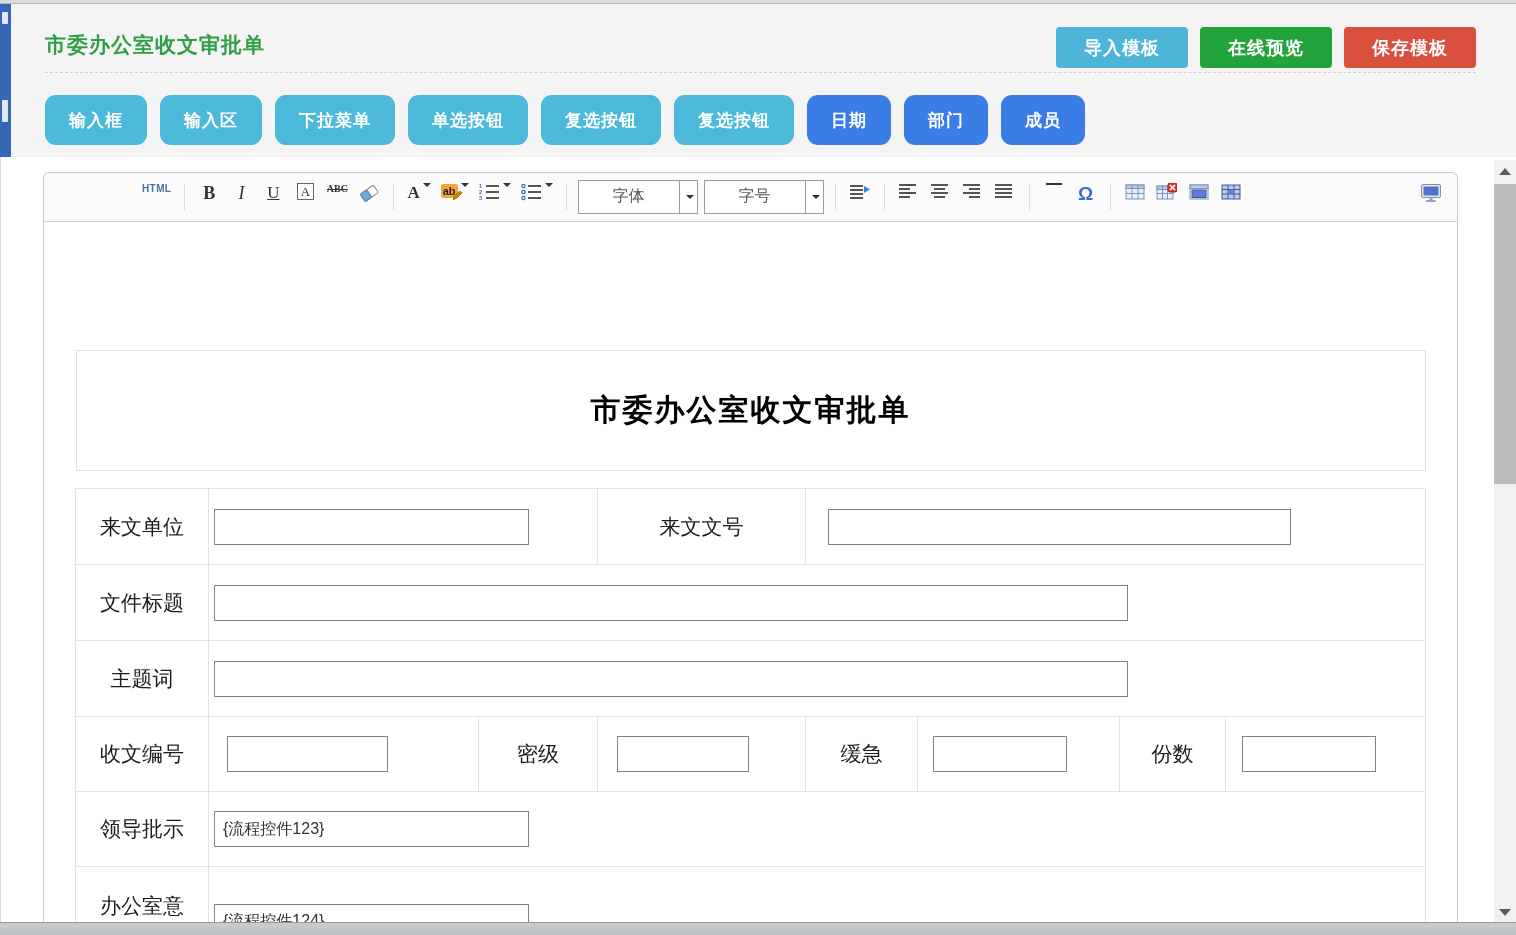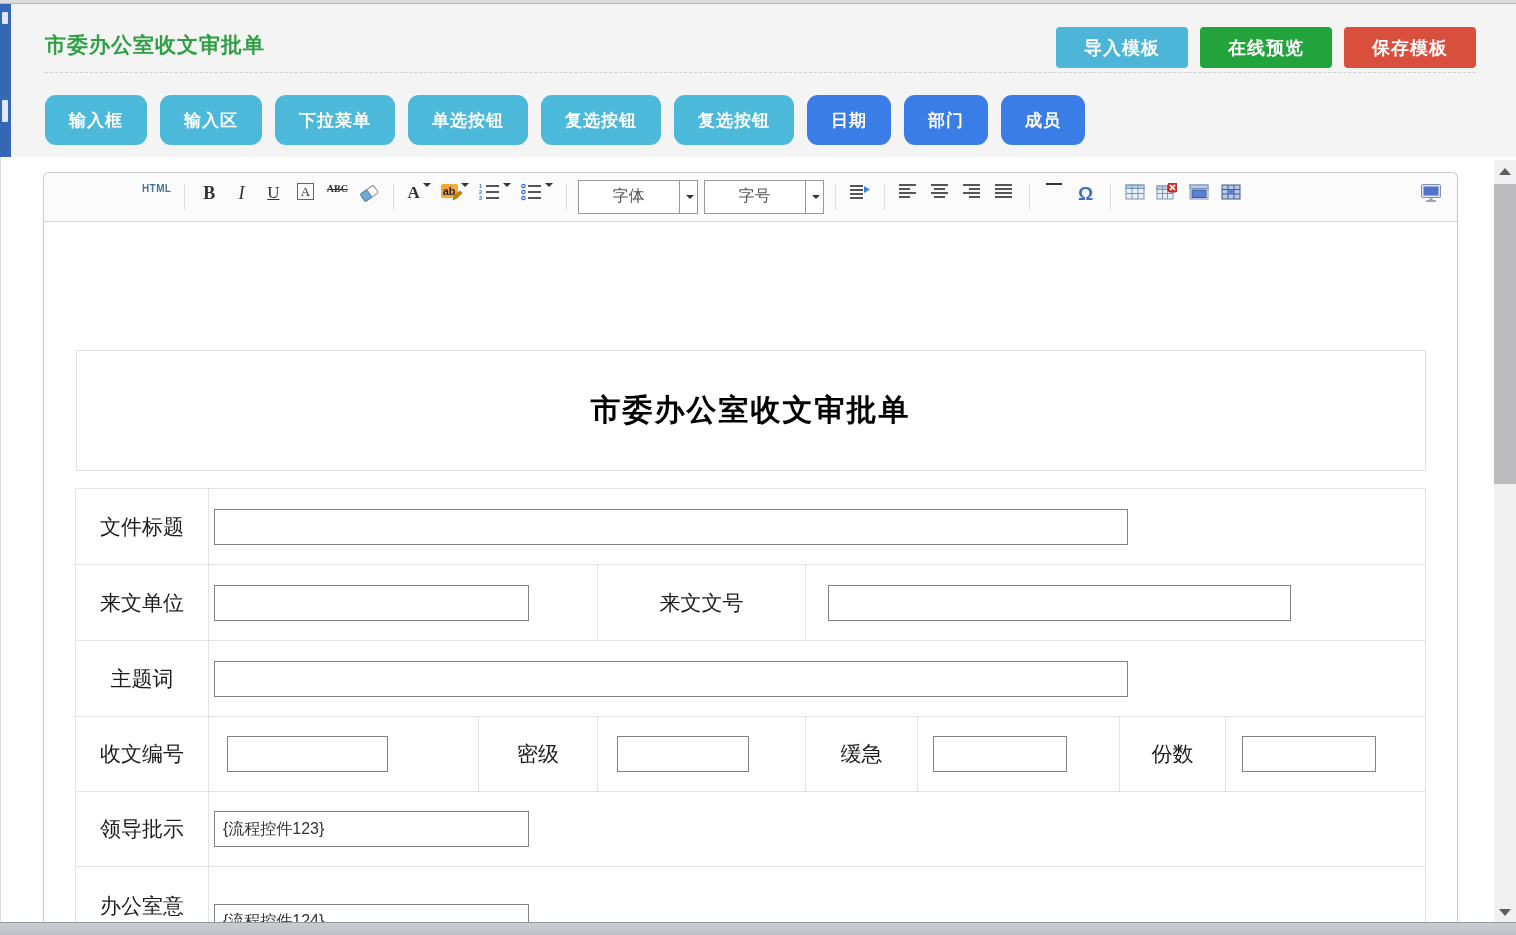--- a/index.html
+++ b/index.html
@@ -298,33 +298,33 @@
               <col style="width:270px">
               <col style="width:119px">
               <col style="width:208px">
             <col style="width:112px">
               <col style="width:202px">
               <col style="width:106px">
               <col style="width:200px">
           </colgroup>
           <tbody>
               <tr style="height:76px">
+            <td class="lbl">来文单位</td>
+            <td colspan="2">
+                  <input class="fin ml14 w315" value="" style="">
+                </td>
+            <td class="lbl">来文文号</td>
+            <td colspan="4">
+                  <input class="fin ml22 w463" value="" style="">
+                </td>
+          </tr>
+          <tr style="height:76px">
             <td class="lbl">文件标题</td>
             <td colspan="7">
                   <input class="fin ml14 w914" value="" style="">
-                </td>
-          </tr>
-          <tr style="height:76px">
-            <td class="lbl">来文单位</td>
-            <td colspan="2">
-                  <input class="fin ml14 w315" value="" style="">
-                </td>
-            <td class="lbl">来文文号</td>
-            <td colspan="4">
-                  <input class="fin ml22 w463" value="" style="">
                 </td>
           </tr>
           <tr style="height:76px">
             <td class="lbl">主题词</td>
             <td colspan="7">
                   <input class="fin ml14 w914" value="" style="">
                 </td>
           </tr>
           <tr style="height:75px">
             <td class="lbl">收文编号</td>

